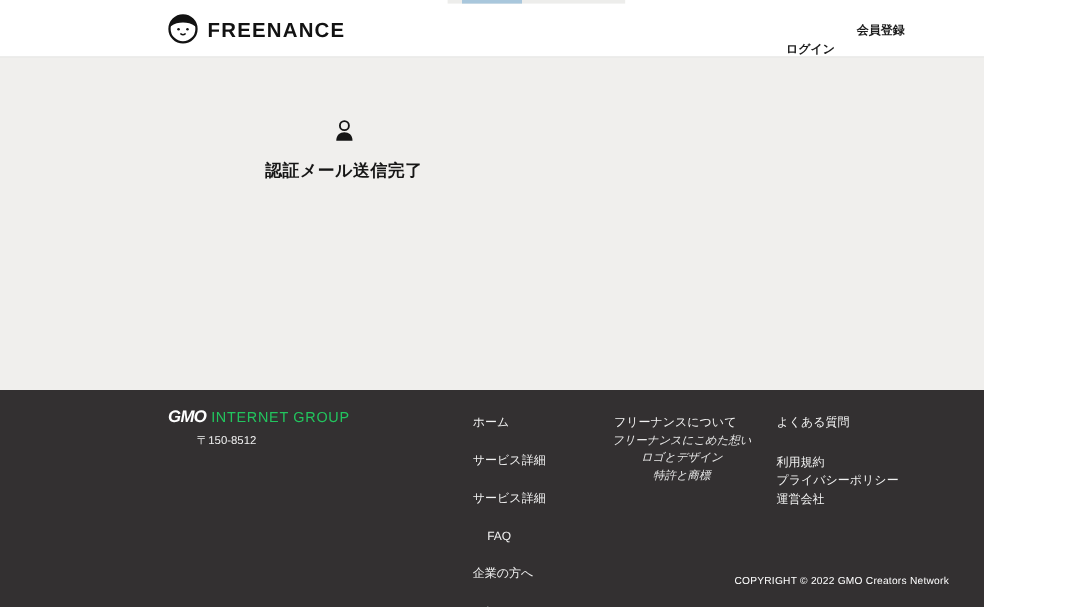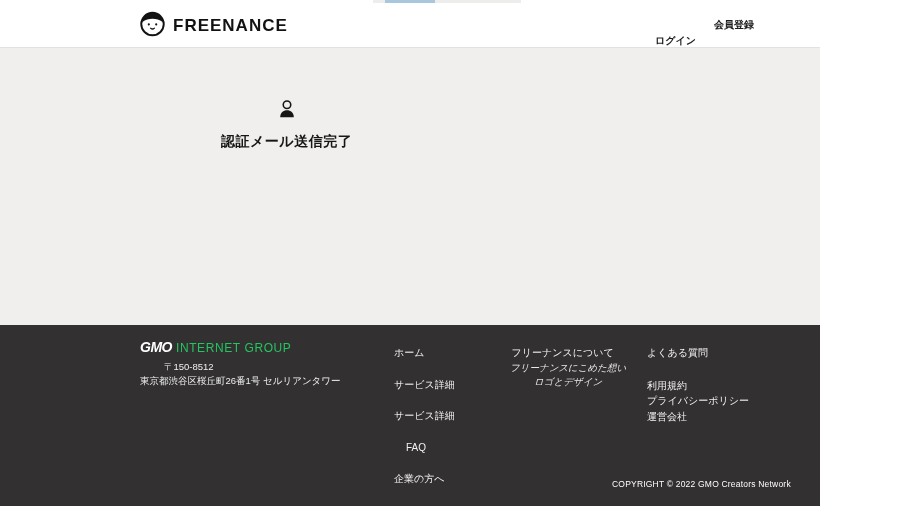--- a/index.html
+++ b/index.html
@@ -91,36 +91,36 @@
     <span class="main-heading-text">認証メール送信完了</span>
   </div>
 
 
   <div class="footer">
     <div class="gmo-logo">
       <span class="gmo-bold">GMO</span>
       <span class="gmo-rest">INTERNET GROUP</span>
     </div>
     <div class="f-postal">〒150-8512</div>
-    <div class="f-address">東京都渋谷区桜丘町26番1号 セルリアンタワー</div>
 
     <div class="fcol fcol-1">
       <span class="f-item">ホーム</span>
       <span class="f-item">サービス詳細</span>
       <span class="f-item">サービス詳細</span>
       <span class="f-item indent">FAQ</span>
       <span class="f-item">企業の方へ</span>
       <span class="f-item">お知らせ</span>
       <span class="f-item">お問い合わせ</span>
     </div>
 
     <div class="fcol fcol-2">
       <span class="f-item">フリーナンスについて</span>
       <span class="f-sub">フリーナンスにこめた想い</span>
       <span class="f-sub">ロゴとデザイン</span>
+      <span class="f-sub">特許と商標</span>
     </div>
 
     <div class="fcol fcol-3">
       <span class="f-item">よくある質問</span>
       <span class="f-gap"></span>
       <span class="f-item">利用規約</span>
       <span class="f-item">プライバシーポリシー</span>
       <span class="f-item">運営会社</span>
     </div>
 

